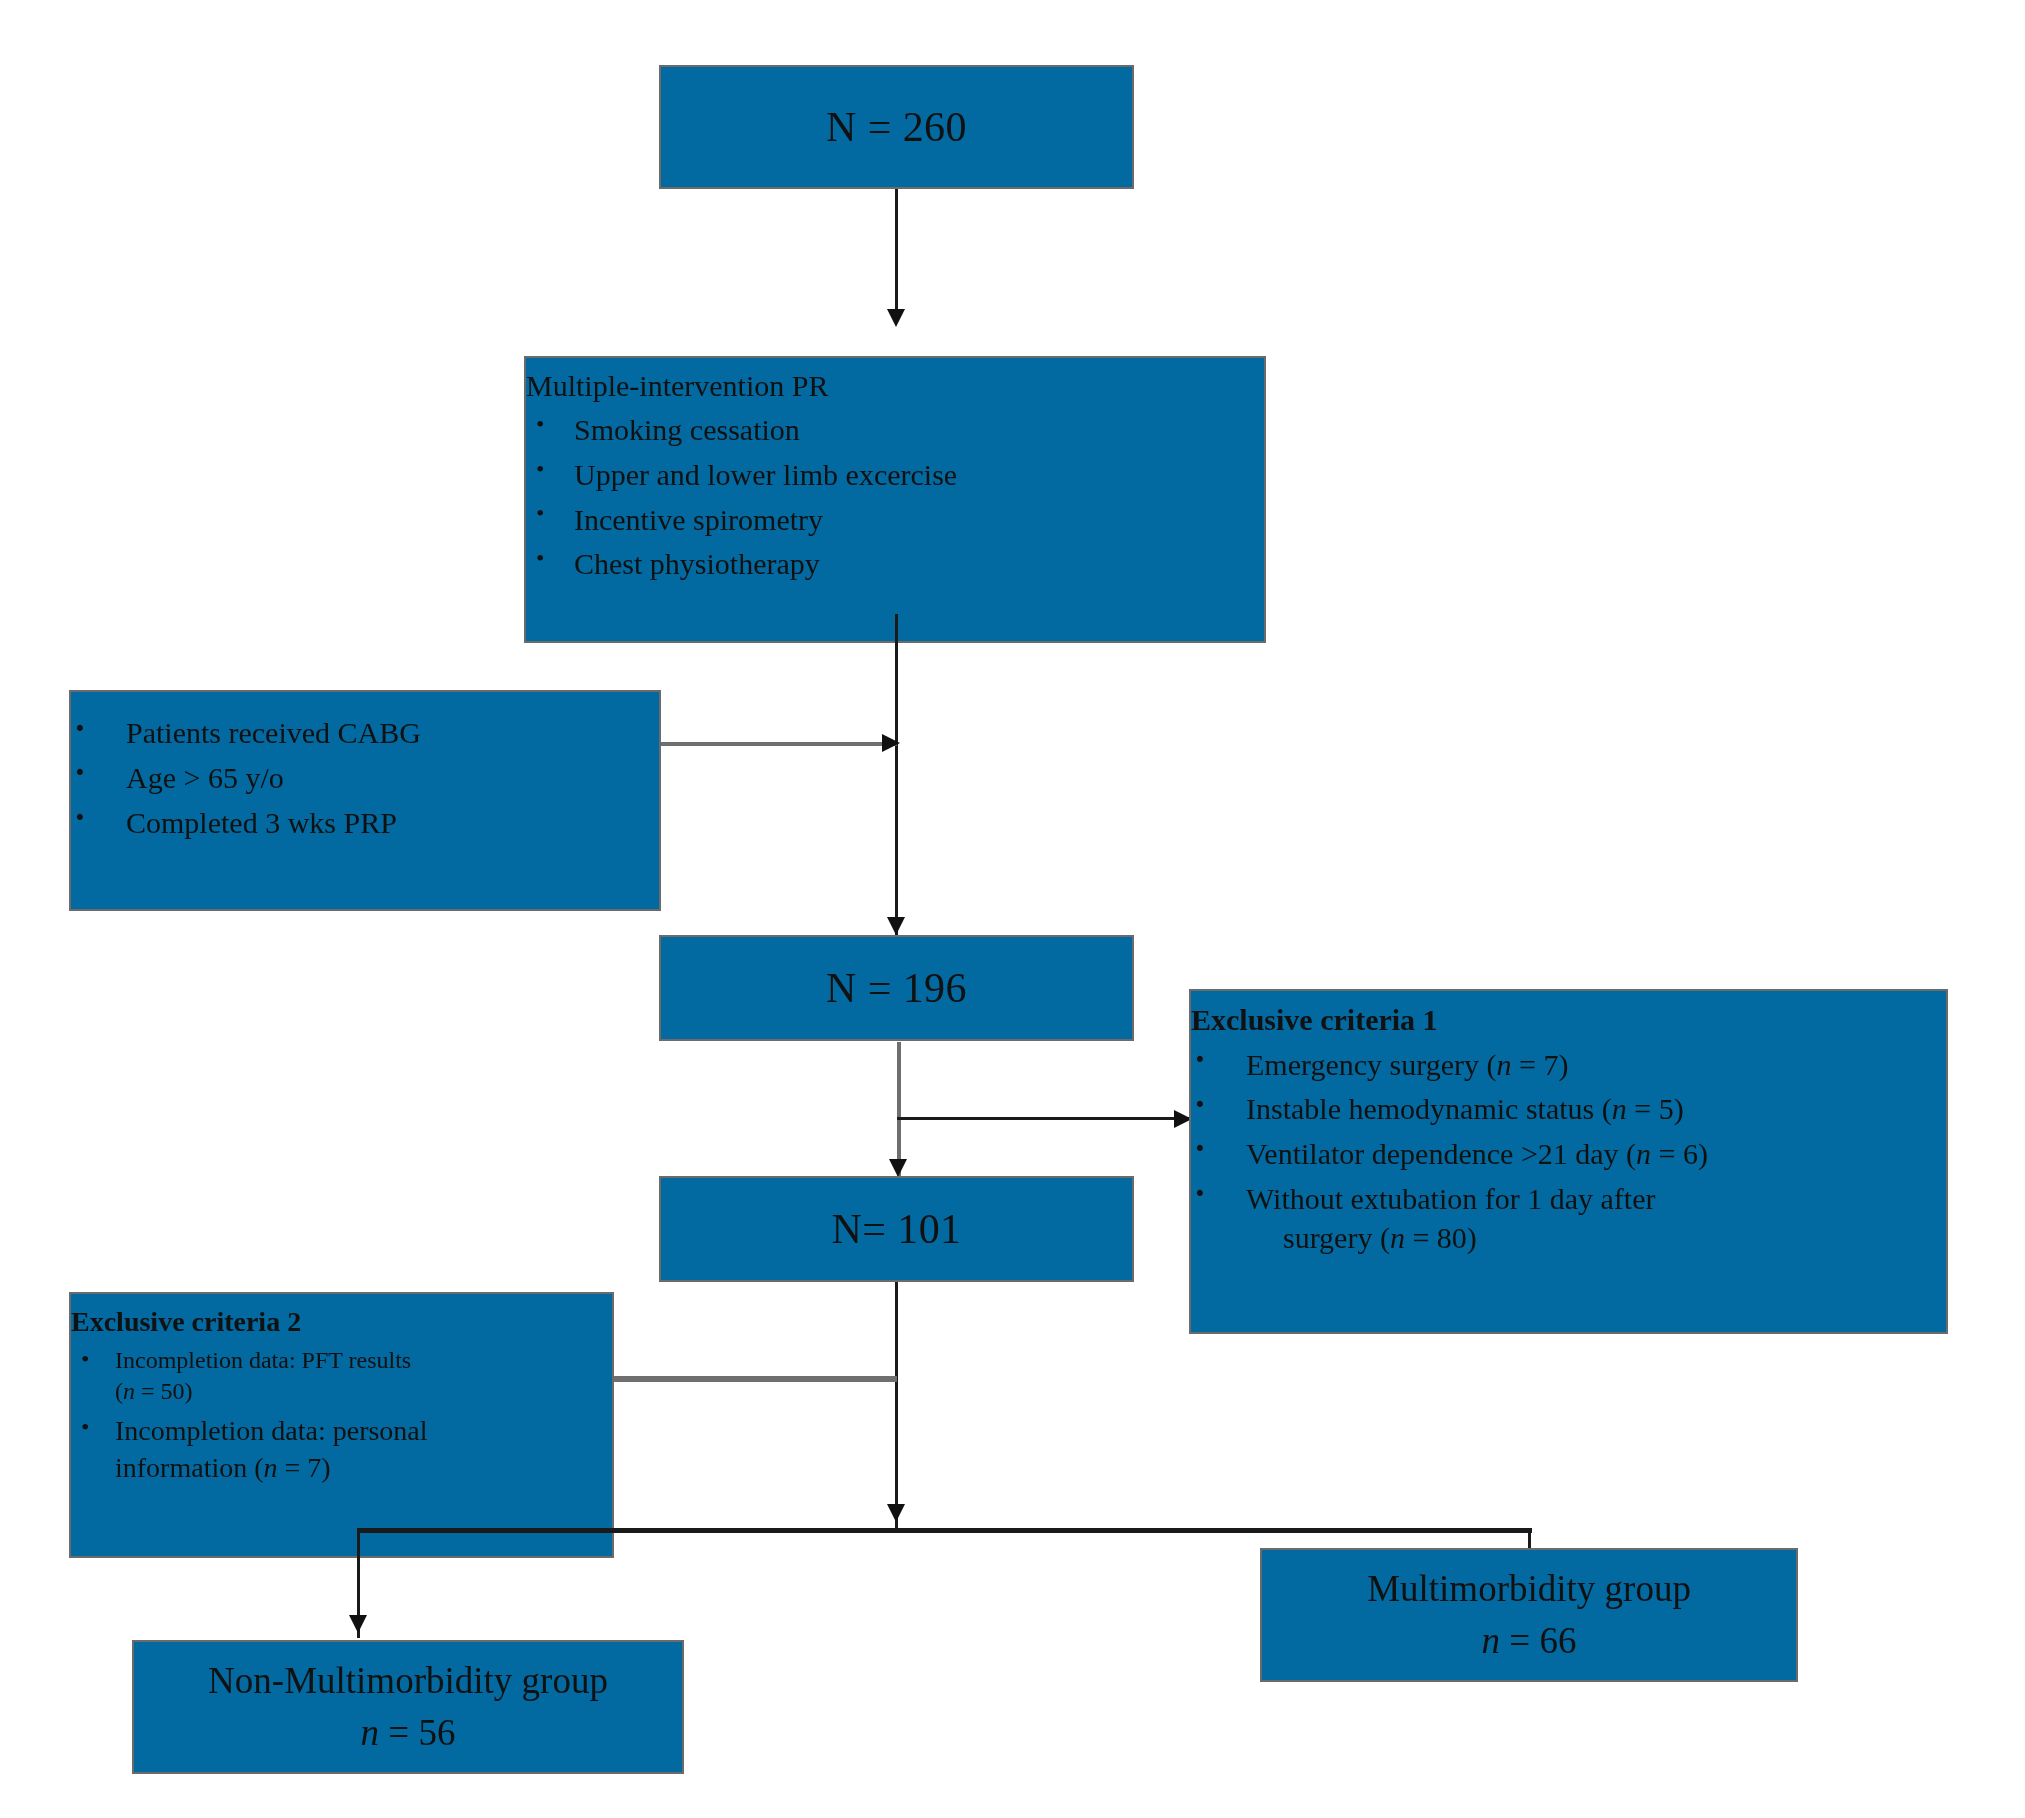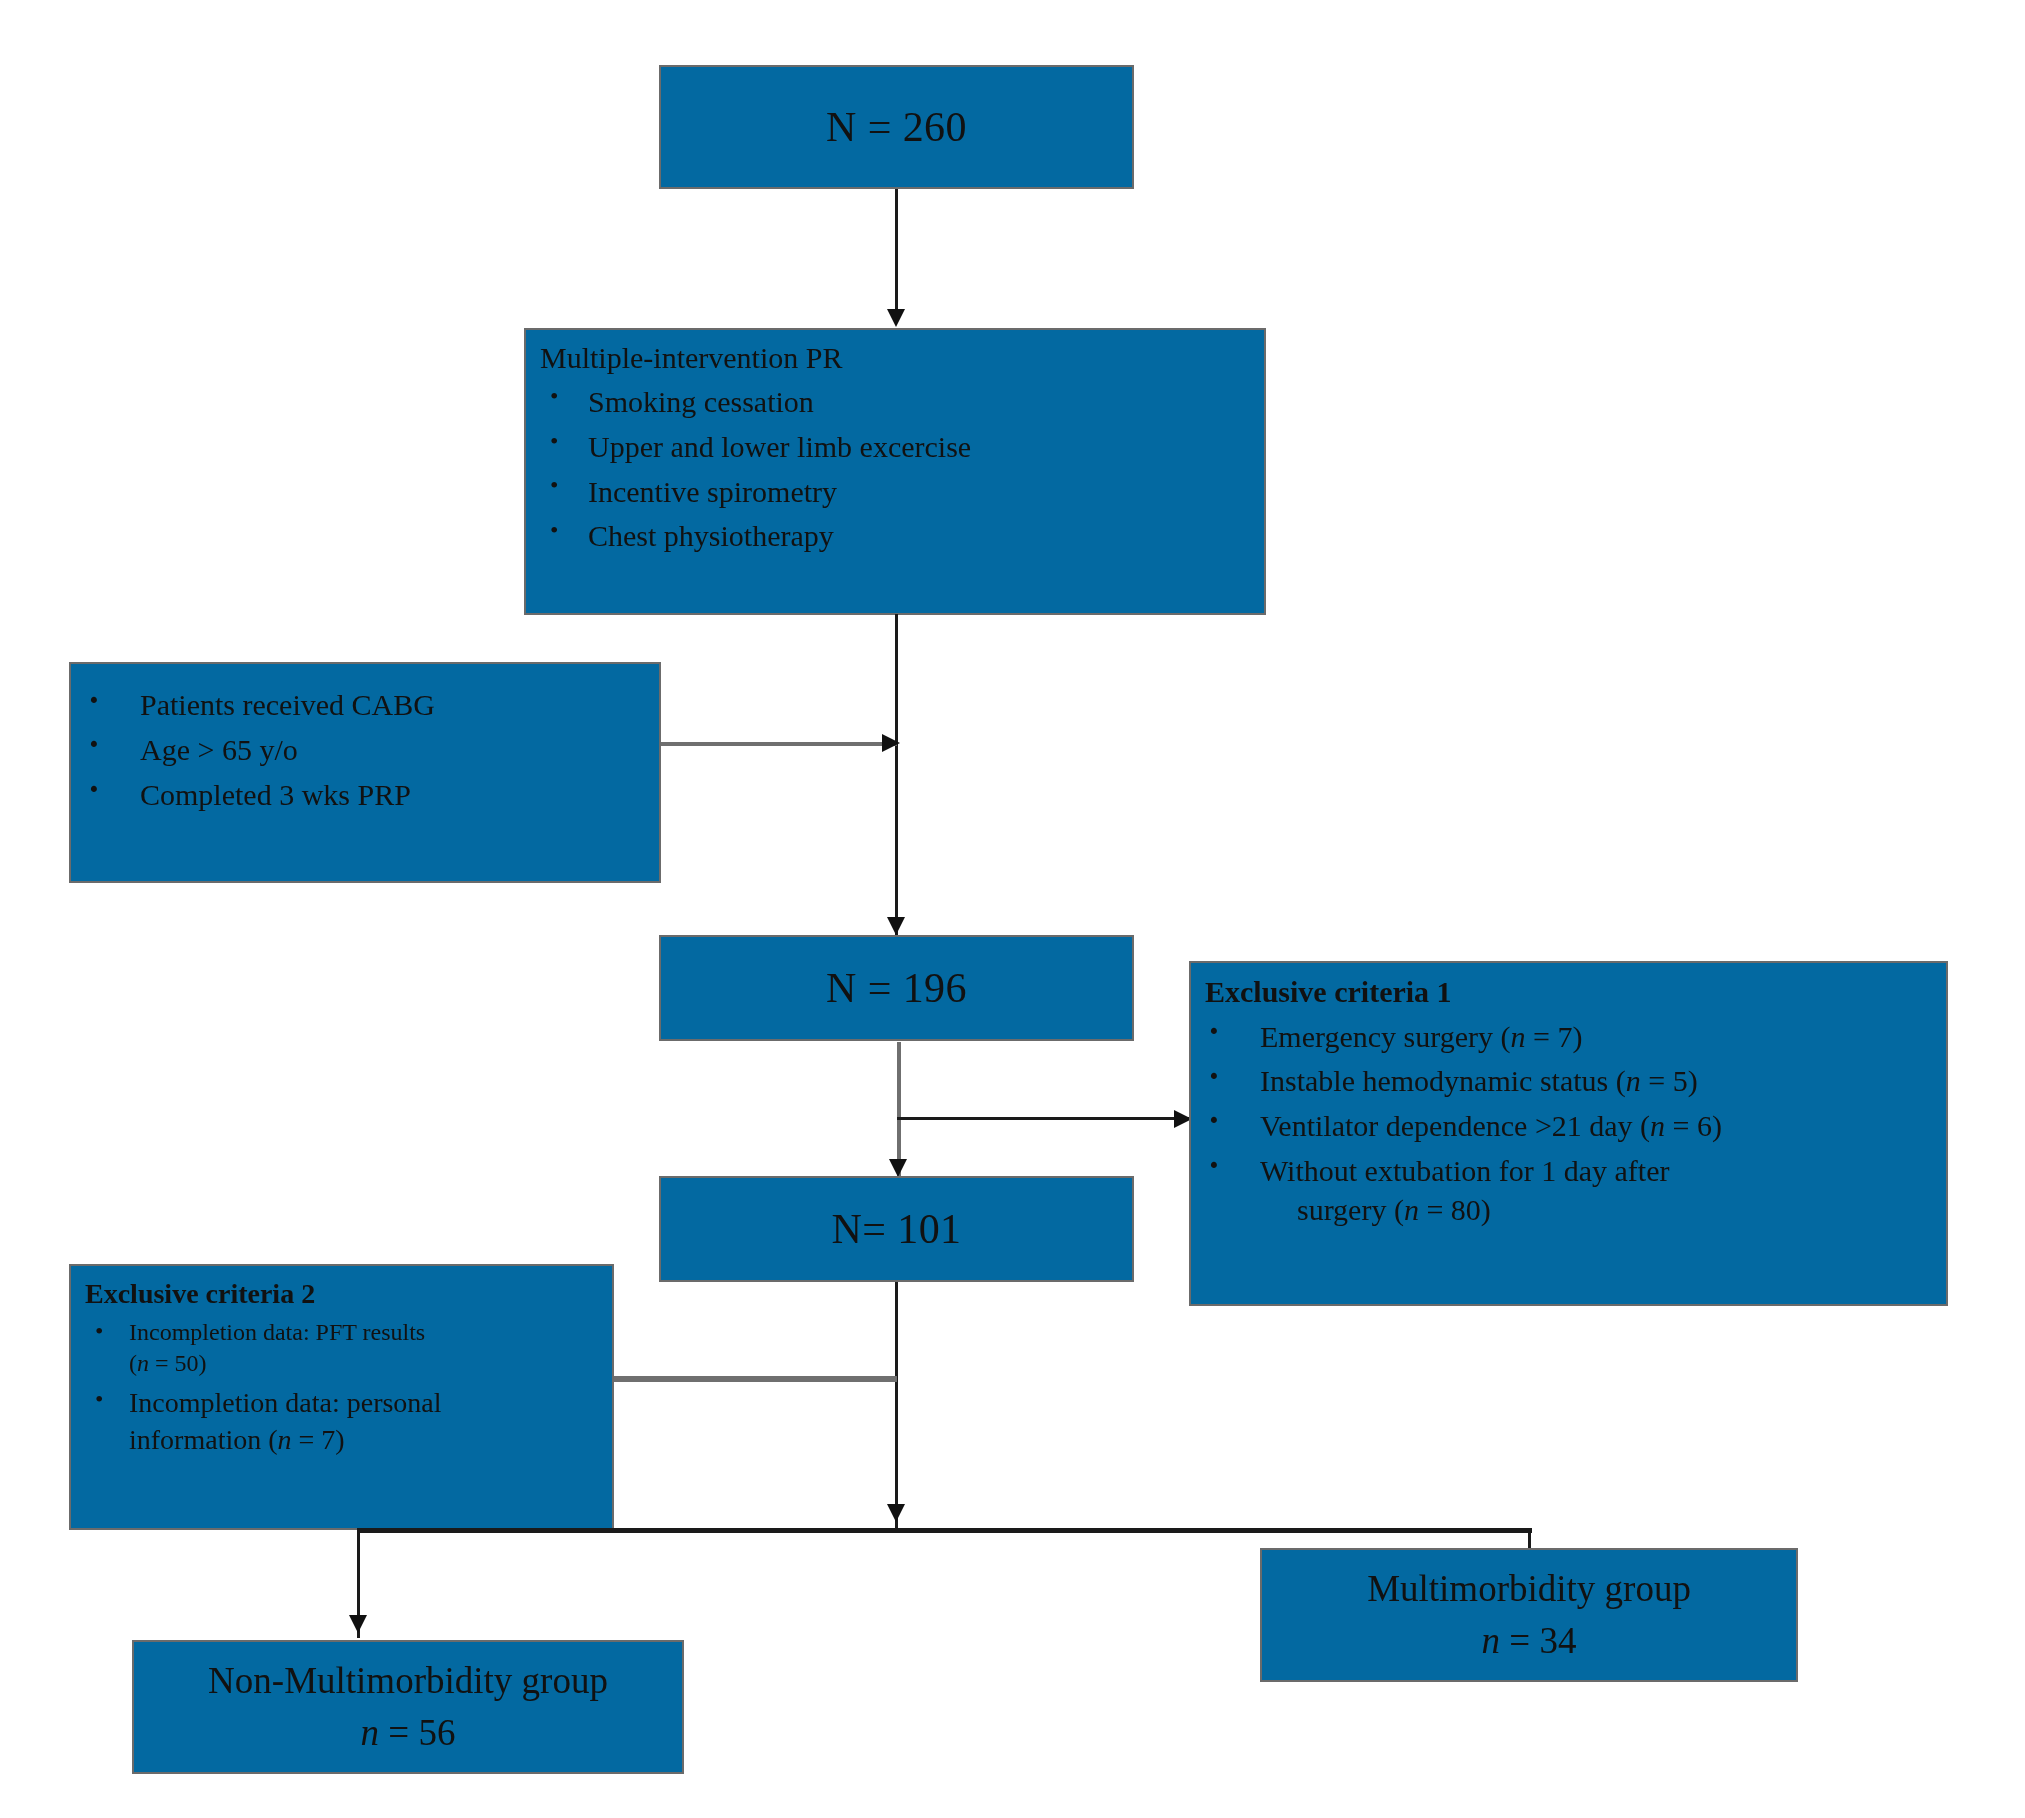--- a/index.html
+++ b/index.html
@@ -24,21 +24,22 @@
   
   .nbox{
     display:flex;
     align-items:center;
     justify-content:center;
     font-size:42px;
     letter-spacing:0.4px;
   }
   
   .listbox{
-    padding:10px 14px 7px 14px;
+    padding:10px 14px 7px 0;
+    margin-top:28px;
   }
   .lb-title{
     font-size:30px;
     line-height:1.22;
     white-space:nowrap;
   }
   .lb-title.bold{font-weight:bold;}
   ul.bul{
     list-style:none;
     margin:1.4px 0 0 0;
@@ -206,17 +207,17 @@
   <div class="vline" style="left:1528px;top:1528px;height:110px;"></div>
   <div class="arrow-d" style="left:1521px;top:1615px;"></div>
 
   <div class="box gbox" style="left:132px;top:1640px;width:552px;height:134px;">
     <span>Non-Multimorbidity group</span>
     <span class="ln2"><span class="ital">n</span><span> = 56</span></span>
   </div>
 
   <div class="box gbox" style="left:1260px;top:1548px;width:538px;height:134px;">
     <span>Multimorbidity group</span>
-    <span class="ln2"><span class="ital">n</span><span> = 34</span></span>
+    <span class="ln2"><span class="ital">n</span><span> = 66</span></span>
   </div>
 
 </div>
 
 
 </body></html>

